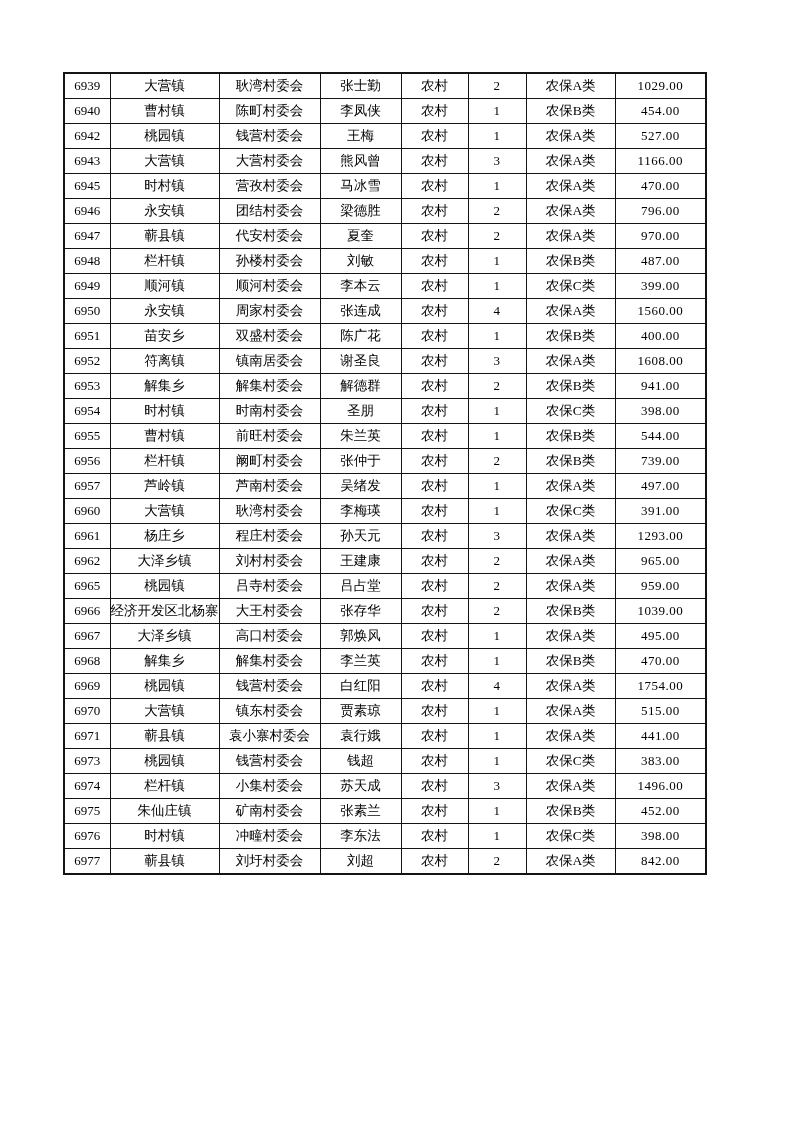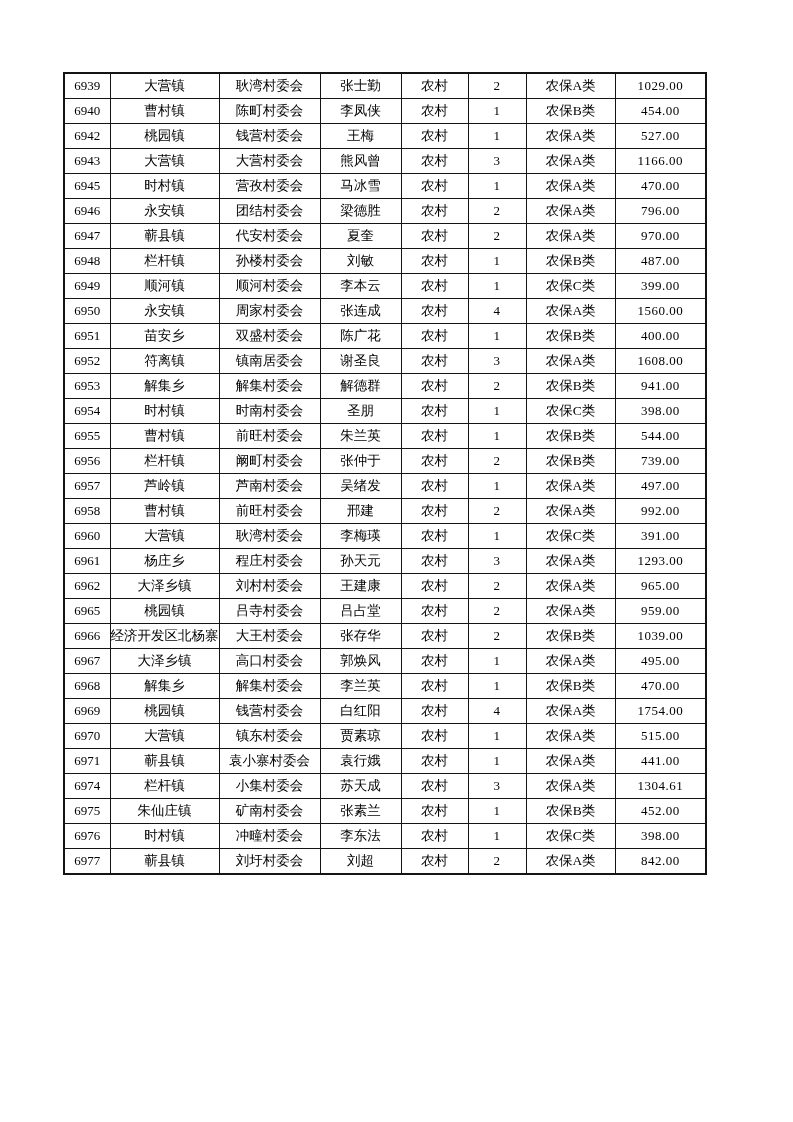--- a/index.html
+++ b/index.html
@@ -219,30 +219,20 @@
           <td data-name="cell-seq">6957</td>
           <td data-name="cell-town">芦岭镇</td>
           <td data-name="cell-village">芦南村委会</td>
           <td data-name="cell-name">吴绪发</td>
           <td data-name="cell-type">农村</td>
           <td data-name="cell-count">1</td>
           <td data-name="cell-category">农保A类</td>
           <td data-name="cell-amount">497.00</td>
         </tr>
         <tr data-name="table-row">
-          <td data-name="cell-seq">6958</td>
-          <td data-name="cell-town">曹村镇</td>
-          <td data-name="cell-village">前旺村委会</td>
-          <td data-name="cell-name">邢建</td>
-          <td data-name="cell-type">农村</td>
-          <td data-name="cell-count">2</td>
-          <td data-name="cell-category">农保A类</td>
-          <td data-name="cell-amount">992.00</td>
-        </tr>
-        <tr data-name="table-row">
           <td data-name="cell-seq">6960</td>
           <td data-name="cell-town">大营镇</td>
           <td data-name="cell-village">耿湾村委会</td>
           <td data-name="cell-name">李梅瑛</td>
           <td data-name="cell-type">农村</td>
           <td data-name="cell-count">1</td>
           <td data-name="cell-category">农保C类</td>
           <td data-name="cell-amount">391.00</td>
         </tr>
         <tr data-name="table-row">
@@ -329,28 +319,38 @@
           <td data-name="cell-seq">6971</td>
           <td data-name="cell-town">蕲县镇</td>
           <td data-name="cell-village">袁小寨村委会</td>
           <td data-name="cell-name">袁行娥</td>
           <td data-name="cell-type">农村</td>
           <td data-name="cell-count">1</td>
           <td data-name="cell-category">农保A类</td>
           <td data-name="cell-amount">441.00</td>
         </tr>
         <tr data-name="table-row">
+          <td data-name="cell-seq">6973</td>
+          <td data-name="cell-town">桃园镇</td>
+          <td data-name="cell-village">钱营村委会</td>
+          <td data-name="cell-name">钱超</td>
+          <td data-name="cell-type">农村</td>
+          <td data-name="cell-count">1</td>
+          <td data-name="cell-category">农保C类</td>
+          <td data-name="cell-amount">383.00</td>
+        </tr>
+        <tr data-name="table-row">
           <td data-name="cell-seq">6974</td>
           <td data-name="cell-town">栏杆镇</td>
           <td data-name="cell-village">小集村委会</td>
           <td data-name="cell-name">苏天成</td>
           <td data-name="cell-type">农村</td>
           <td data-name="cell-count">3</td>
           <td data-name="cell-category">农保A类</td>
-          <td data-name="cell-amount">1304.61</td>
+          <td data-name="cell-amount">1496.00</td>
         </tr>
         <tr data-name="table-row">
           <td data-name="cell-seq">6975</td>
           <td data-name="cell-town">朱仙庄镇</td>
           <td data-name="cell-village">矿南村委会</td>
           <td data-name="cell-name">张素兰</td>
           <td data-name="cell-type">农村</td>
           <td data-name="cell-count">1</td>
           <td data-name="cell-category">农保B类</td>
           <td data-name="cell-amount">452.00</td>

